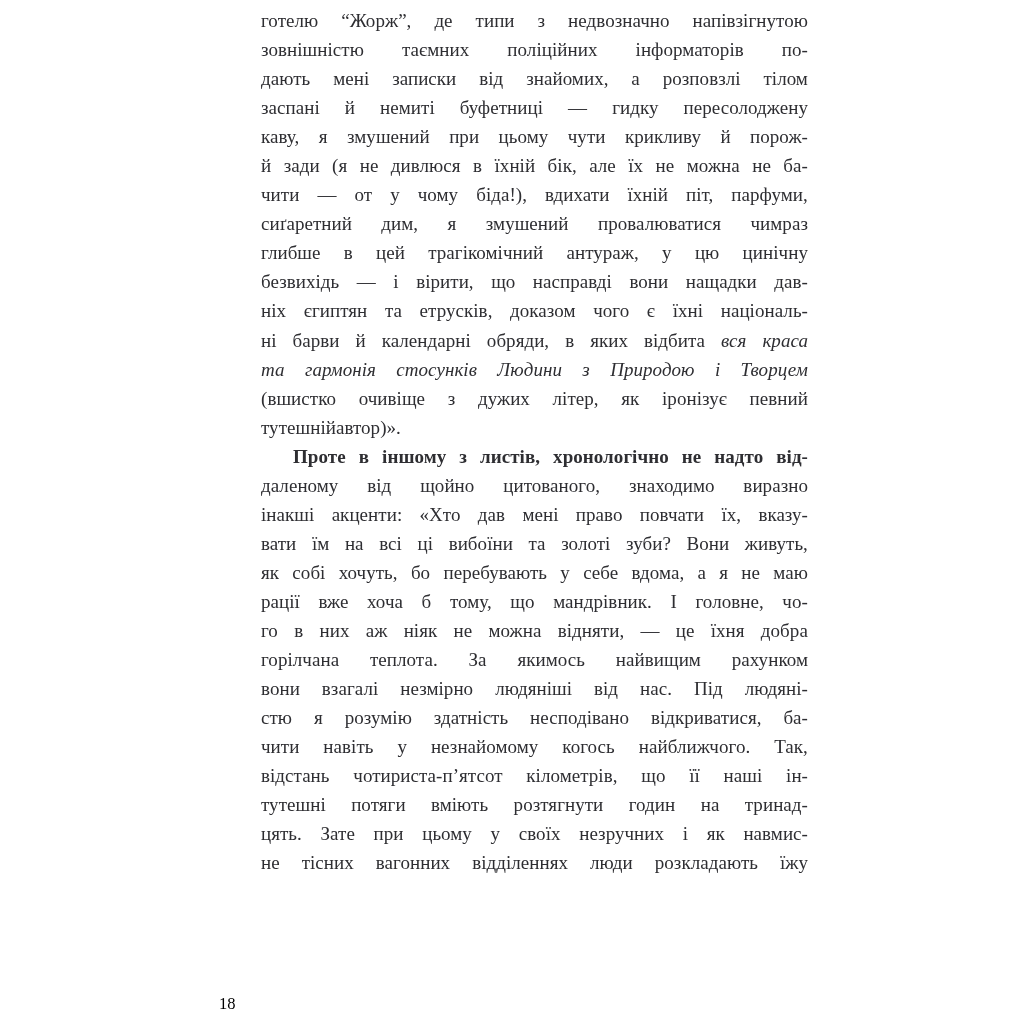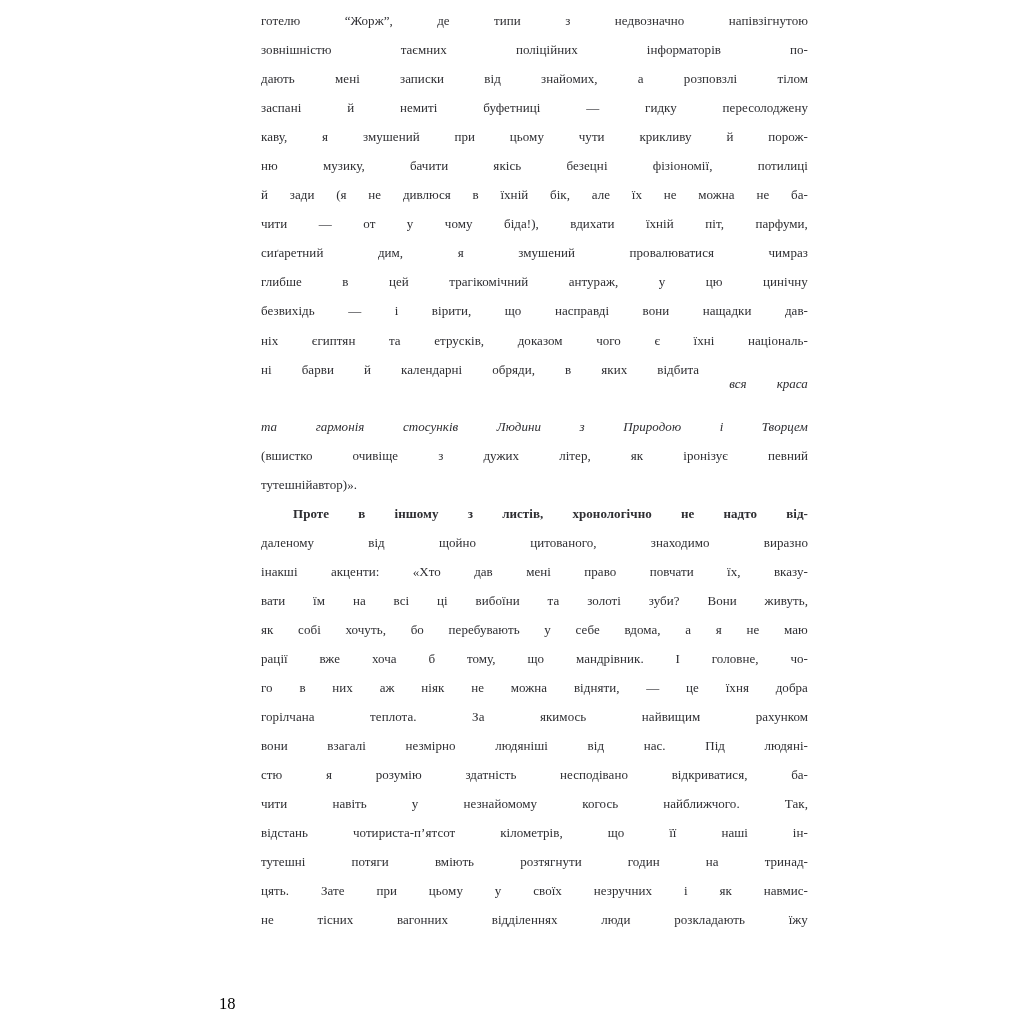--- a/index.html
+++ b/index.html
@@ -24,21 +24,21 @@
   .text-block {
     position: absolute;
     left: 261px;
     top: 6px;
     width: 547px;
   }
   
   .line {
     display: flex;
     width: 100%;
-    font-size: 13px;
+    font-size: 19px;
     line-height: 29.05px;
     letter-spacing: 0.05px;
     white-space: pre;
     color: #2e2e32;
   }
   .line.justify {
     justify-content: space-between;
   }
   .line.last {
     justify-content: flex-start;
@@ -47,21 +47,20 @@
     white-space: pre;
   }
   .line.indent {
     padding-left: 32px;
     box-sizing: border-box;
     font-weight: bold;
   }
   .line .it {
     font-style: italic;
     white-space: pre;
-    margin-top: 14px;
   }
   .folio {
     position: absolute;
     left: 219px;
     top: 995px;
     font-size: 16.5px;
     line-height: 18px;
     color: #000000;
     font-family: "Liberation Serif", "DejaVu Serif", serif;
   }
@@ -71,21 +70,20 @@
 
 <div class="page">
 
   <div class="text-block" id="text-block">
       <div>
         <div class="line justify"><span class="w">готелю</span><span class="w">“Жорж”,</span><span class="w">де</span><span class="w">типи</span><span class="w">з</span><span class="w">недвозначно</span><span class="w">напівзігнутою</span></div>
         <div class="line justify"><span class="w">зовнішністю</span><span class="w">таємних</span><span class="w">поліційних</span><span class="w">інформаторів</span><span class="w">по-</span></div>
         <div class="line justify"><span class="w">дають</span><span class="w">мені</span><span class="w">записки</span><span class="w">від</span><span class="w">знайомих,</span><span class="w">а</span><span class="w">розповзлі</span><span class="w">тілом</span></div>
         <div class="line justify"><span class="w">заспані</span><span class="w">й</span><span class="w">немиті</span><span class="w">буфетниці</span><span class="w">—</span><span class="w">гидку</span><span class="w">пересолоджену</span></div>
         <div class="line justify"><span class="w">каву,</span><span class="w">я</span><span class="w">змушений</span><span class="w">при</span><span class="w">цьому</span><span class="w">чути</span><span class="w">крикливу</span><span class="w">й</span><span class="w">порож-</span></div>
-        <div class="line justify"><span class="w">ню</span><span class="w">музику,</span><span class="w">бачити</span><span class="w">якісь</span><span class="w">безецні</span><span class="w">фізіономії,</span><span class="w">потилиці</span></div>
         <div class="line justify"><span class="w">й</span><span class="w">зади</span><span class="w">(я</span><span class="w">не</span><span class="w">дивлюся</span><span class="w">в</span><span class="w">їхній</span><span class="w">бік,</span><span class="w">але</span><span class="w">їх</span><span class="w">не</span><span class="w">можна</span><span class="w">не</span><span class="w">ба-</span></div>
         <div class="line justify"><span class="w">чити</span><span class="w">—</span><span class="w">от</span><span class="w">у</span><span class="w">чому</span><span class="w">біда!),</span><span class="w">вдихати</span><span class="w">їхній</span><span class="w">піт,</span><span class="w">парфуми,</span></div>
         <div class="line justify"><span class="w">сиґаретний</span><span class="w">дим,</span><span class="w">я</span><span class="w">змушений</span><span class="w">провалюватися</span><span class="w">чимраз</span></div>
         <div class="line justify"><span class="w">глибше</span><span class="w">в</span><span class="w">цей</span><span class="w">трагікомічний</span><span class="w">антураж,</span><span class="w">у</span><span class="w">цю</span><span class="w">цинічну</span></div>
         <div class="line justify"><span class="w">безвихідь</span><span class="w">—</span><span class="w">і</span><span class="w">вірити,</span><span class="w">що</span><span class="w">насправді</span><span class="w">вони</span><span class="w">нащадки</span><span class="w">дав-</span></div>
         <div class="line justify"><span class="w">ніх</span><span class="w">єгиптян</span><span class="w">та</span><span class="w">етрусків,</span><span class="w">доказом</span><span class="w">чого</span><span class="w">є</span><span class="w">їхні</span><span class="w">національ-</span></div>
         <div class="line justify"><span class="w">ні</span><span class="w">барви</span><span class="w">й</span><span class="w">календарні</span><span class="w">обряди,</span><span class="w">в</span><span class="w">яких</span><span class="w">відбита</span><span class="w it">вся</span><span class="w it">краса</span></div>
         <div class="line justify"><span class="w it">та</span><span class="w it">гармонія</span><span class="w it">стосунків</span><span class="w it">Людини</span><span class="w it">з</span><span class="w it">Природою</span><span class="w it">і</span><span class="w it">Творцем</span></div>
         <div class="line justify"><span class="w">(вшистко</span><span class="w">очивіще</span><span class="w">з</span><span class="w">дужих</span><span class="w">літер,</span><span class="w">як</span><span class="w">іронізує</span><span class="w">певний</span></div>
         <div class="line last"><span class="w">тутешній</span><span class="w">автор)».</span></div>

